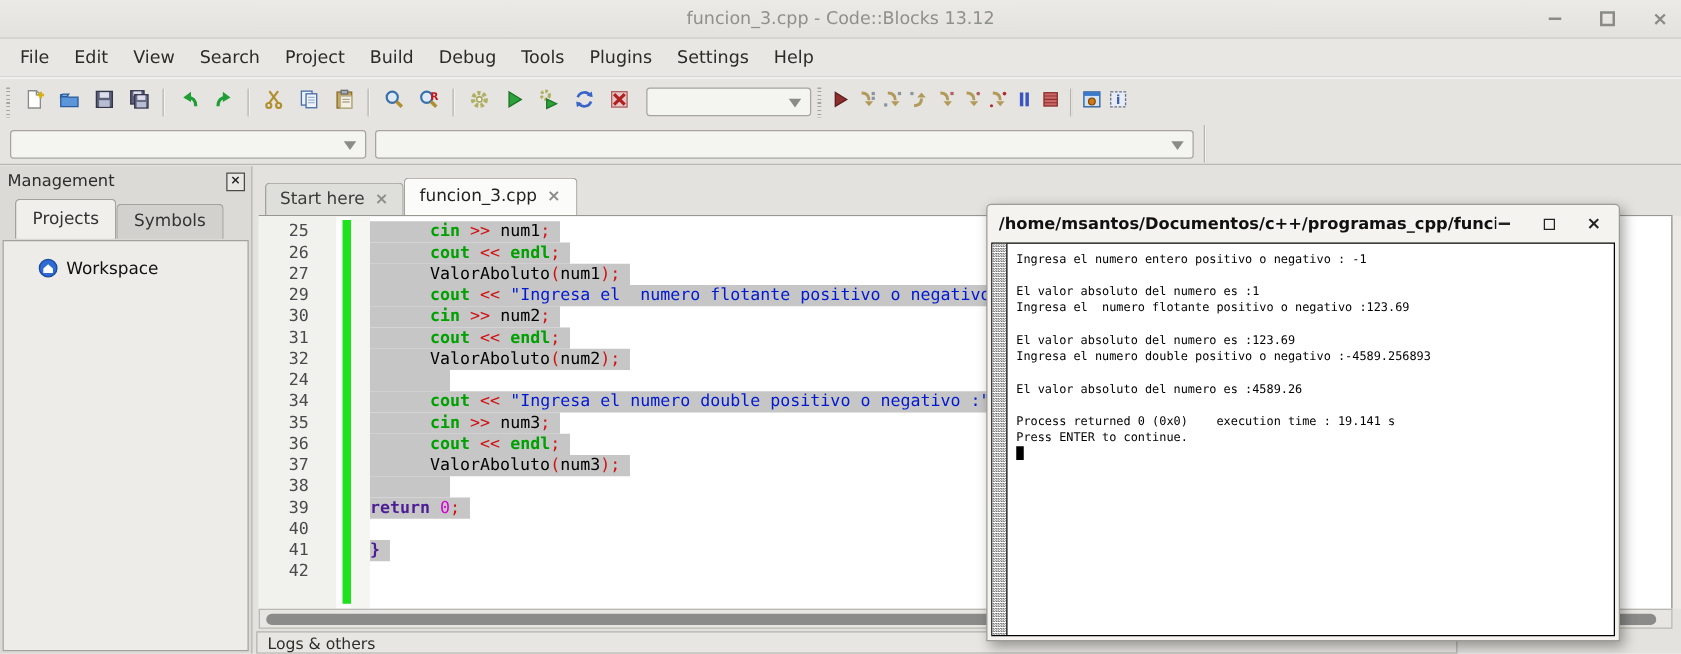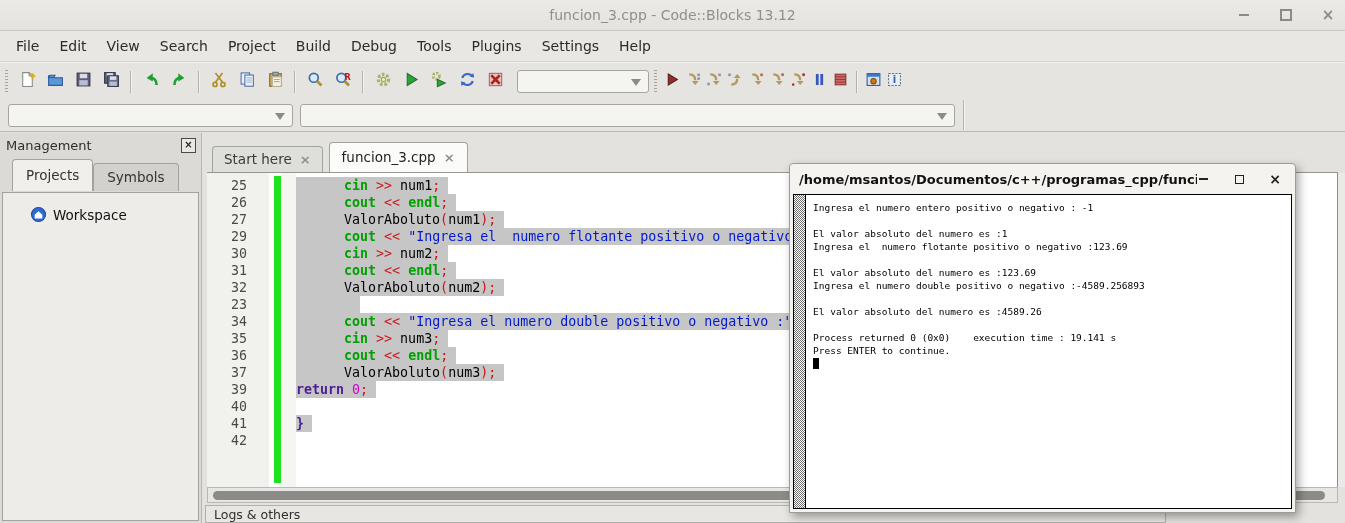--- a/index.html
+++ b/index.html
@@ -42,21 +42,21 @@
     display:flex;align-items:center;justify-content:center;font-size:10px;font-weight:bold;color:#222;line-height:1;}
   .mgmt-tabs{display:flex;align-items:flex-end;padding-left:12px;height:32px;margin-top:4px;position:relative;z-index:2;}
   .mtab{border:1px solid #a3a29d;border-bottom:none;border-radius:4px 4px 0 0;background:#d2d1cd;
     padding:5px 13px 6px;font-size:13.5px;color:#333;}
   .mtab.active{background:#f0efec;padding:7px 13px 8px;position:relative;z-index:3;}
   .mgmt-content{position:absolute;left:2px;right:2px;top:59px;bottom:2px;background:#edecE9;
     border:1px solid #a3a29d;}
   .tree-item{display:flex;align-items:center;gap:7px;padding:13px 7px 0 27px;font-size:13.5px;color:#101010;}
   
   .tabbar{position:absolute;left:207px;top:141px;width:1131px;height:32px;display:flex;align-items:flex-end;
-    padding-left:5px;gap:6px;box-sizing:border-box;border-bottom:1px solid #98978f;}
+    padding-left:5px;gap:0;box-sizing:border-box;border-bottom:1px solid #98978f;}
   .etab{display:flex;align-items:center;gap:8px;border:1px solid #a3a29c;border-bottom:none;
     border-radius:4px 4px 0 0;padding:4px 11px 5px;font-size:13.5px;background:#dededa;color:#3a3a38;}
   .etab.active{background:#fbfbf9;padding:6px 12px 7px;color:#222;}
   .tab-x{color:#8e8d89;font-weight:bold;font-size:13px;line-height:1;}
   .editor{position:absolute;left:207px;top:173px;width:1131px;height:314px;background:#ffffff;overflow:hidden;}
   .col-gutter{position:absolute;left:0;top:0;bottom:0;width:62px;background:#f1f1ee;}
   .col-green{position:absolute;left:67px;top:3px;width:7px;height:307px;background:#1de21d;}
   .col-fold{position:absolute;left:74px;top:0;bottom:0;width:15px;background:#f5f5f2;}
   .code-rows{position:absolute;left:0;top:4px;right:0;}
   .crow{height:17px;display:flex;font-family:"DejaVu Sans Mono",monospace;font-size:13.3px;line-height:17px;}
@@ -414,21 +414,21 @@
         <span class="ln">31</span>
         <span class="lgap"></span>
         <span class="ctxt sel"><span class="pl">      </span><span class="kw">cout</span><span class="pl"> </span><span class="op">&lt;&lt;</span><span class="pl"> </span><span class="kw">endl</span><span class="op">;</span><span class="pl"> </span></span>
       </div>
       <div class="crow">
         <span class="ln">32</span>
         <span class="lgap"></span>
         <span class="ctxt sel"><span class="pl">      ValorAboluto</span><span class="op">(</span><span class="pl">num2</span><span class="op">);</span><span class="pl"> </span></span>
       </div>
       <div class="crow">
-        <span class="ln">23</span>
+        <span class="ln">24</span>
         <span class="lgap"></span>
         <span class="ctxt sel"><span class="pl">        </span></span>
       </div>
       <div class="crow">
         <span class="ln">34</span>
         <span class="lgap"></span>
         <span class="ctxt sel"><span class="pl">      </span><span class="kw">cout</span><span class="pl"> </span><span class="op">&lt;&lt;</span><span class="pl"> </span><span class="str">"Ingresa el numero double positivo o negativo :"</span></span>
       </div>
       <div class="crow">
         <span class="ln">35</span>
@@ -437,20 +437,25 @@
       </div>
       <div class="crow">
         <span class="ln">36</span>
         <span class="lgap"></span>
         <span class="ctxt sel"><span class="pl">      </span><span class="kw">cout</span><span class="pl"> </span><span class="op">&lt;&lt;</span><span class="pl"> </span><span class="kw">endl</span><span class="op">;</span><span class="pl"> </span></span>
       </div>
       <div class="crow">
         <span class="ln">37</span>
         <span class="lgap"></span>
         <span class="ctxt sel"><span class="pl">      ValorAboluto</span><span class="op">(</span><span class="pl">num3</span><span class="op">);</span><span class="pl"> </span></span>
+      </div>
+      <div class="crow">
+        <span class="ln">38</span>
+        <span class="lgap"></span>
+        <span class="ctxt sel"><span class="pl">        </span></span>
       </div>
       <div class="crow">
         <span class="ln">39</span>
         <span class="lgap"></span>
         <span class="ctxt sel"><span class="kwb">return</span><span class="pl"> </span><span class="num">0</span><span class="op">;</span><span class="pl"> </span></span>
       </div>
       <div class="crow">
         <span class="ln">40</span>
         <span class="lgap"></span>
         <span class="ctxt"></span>

